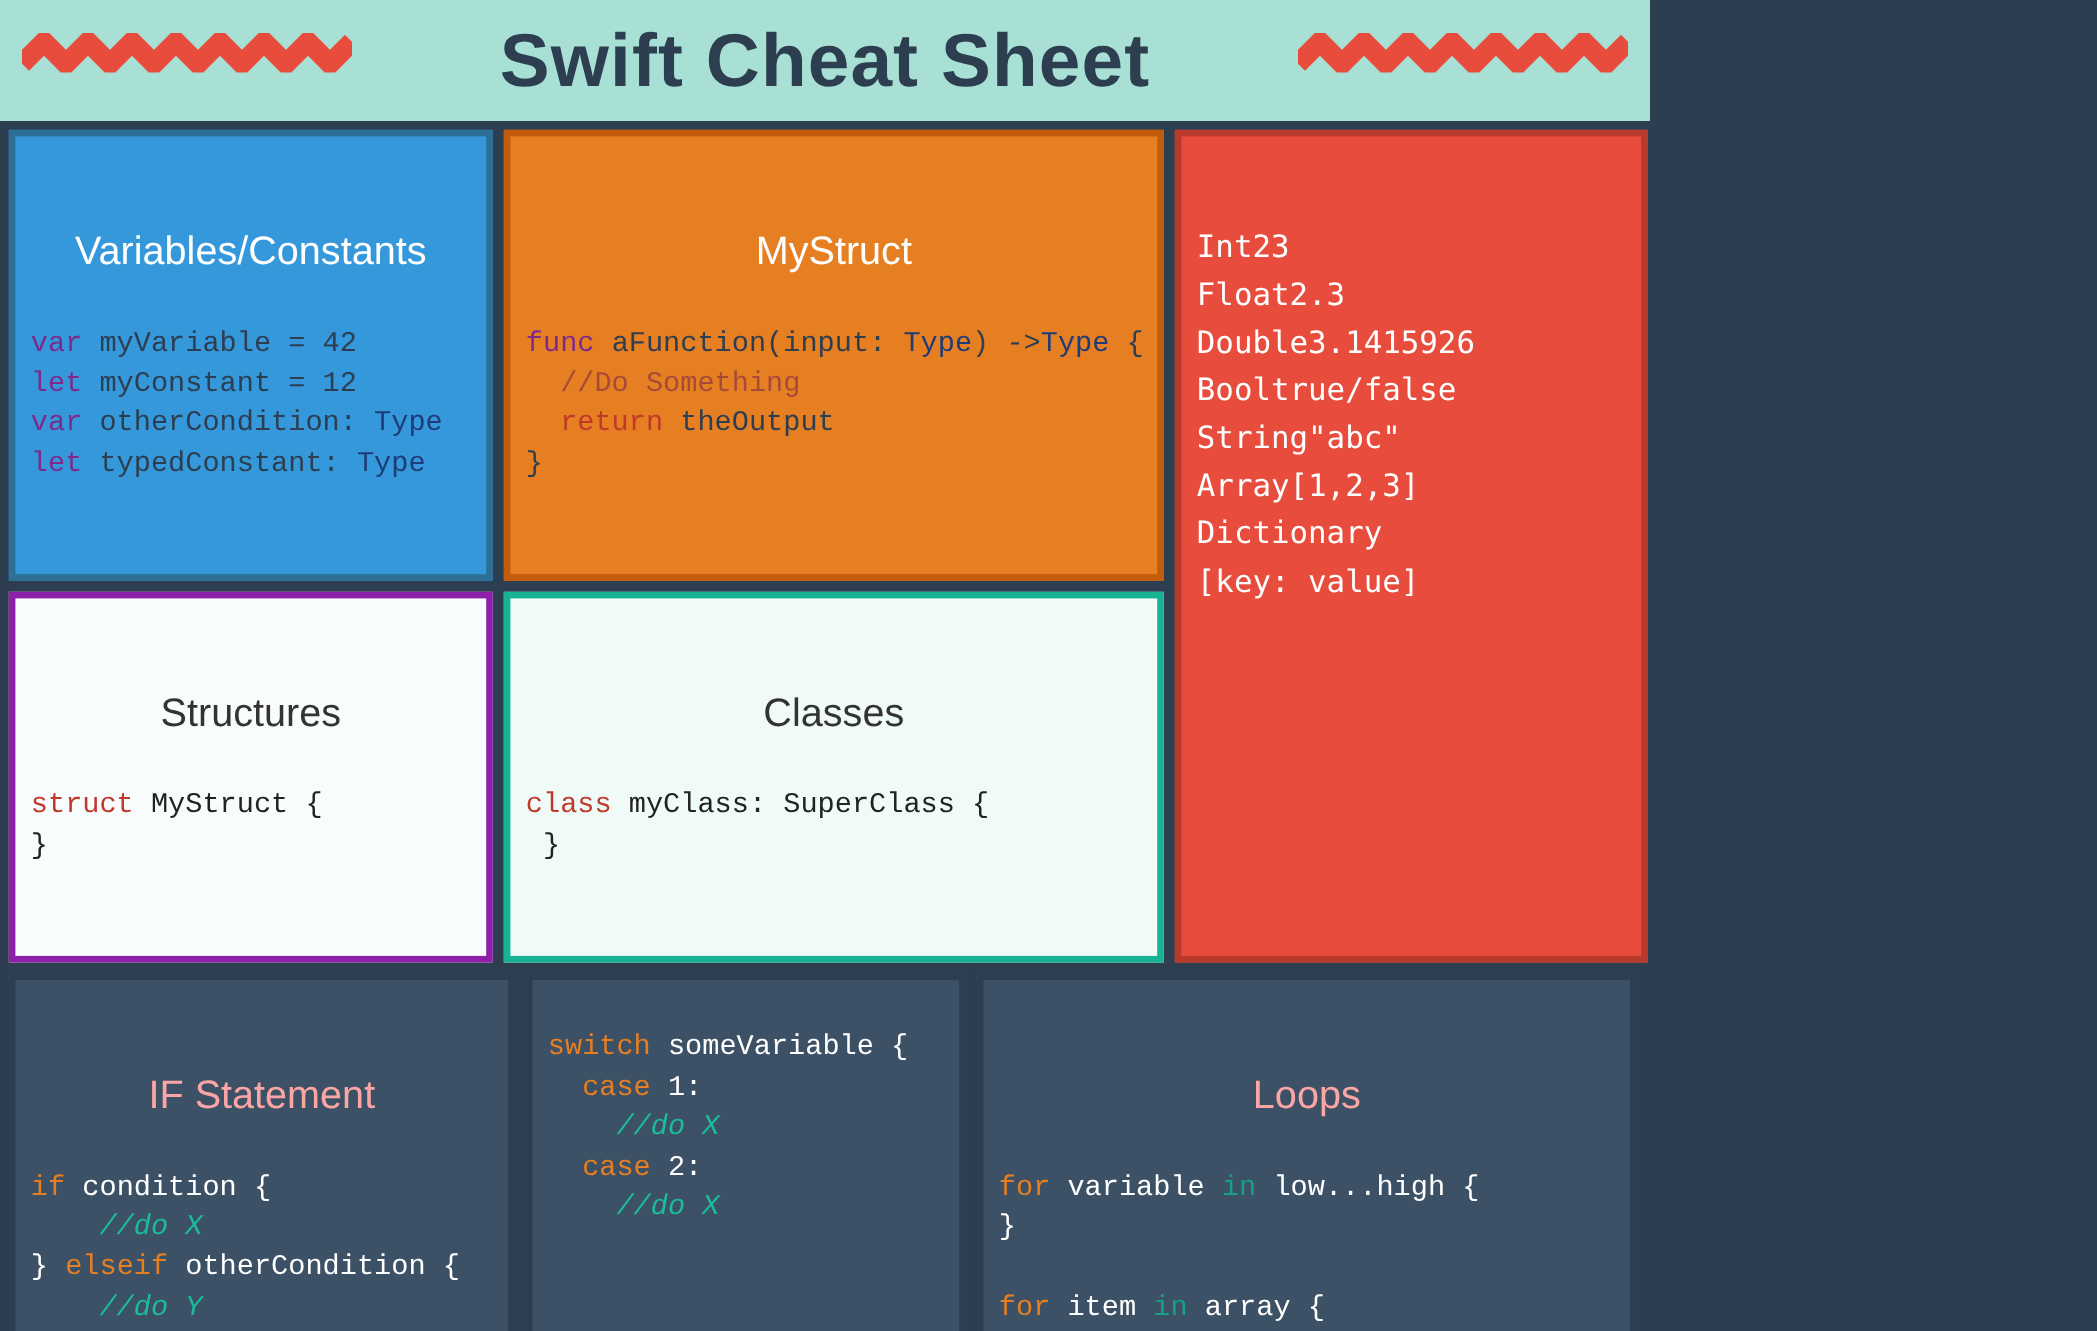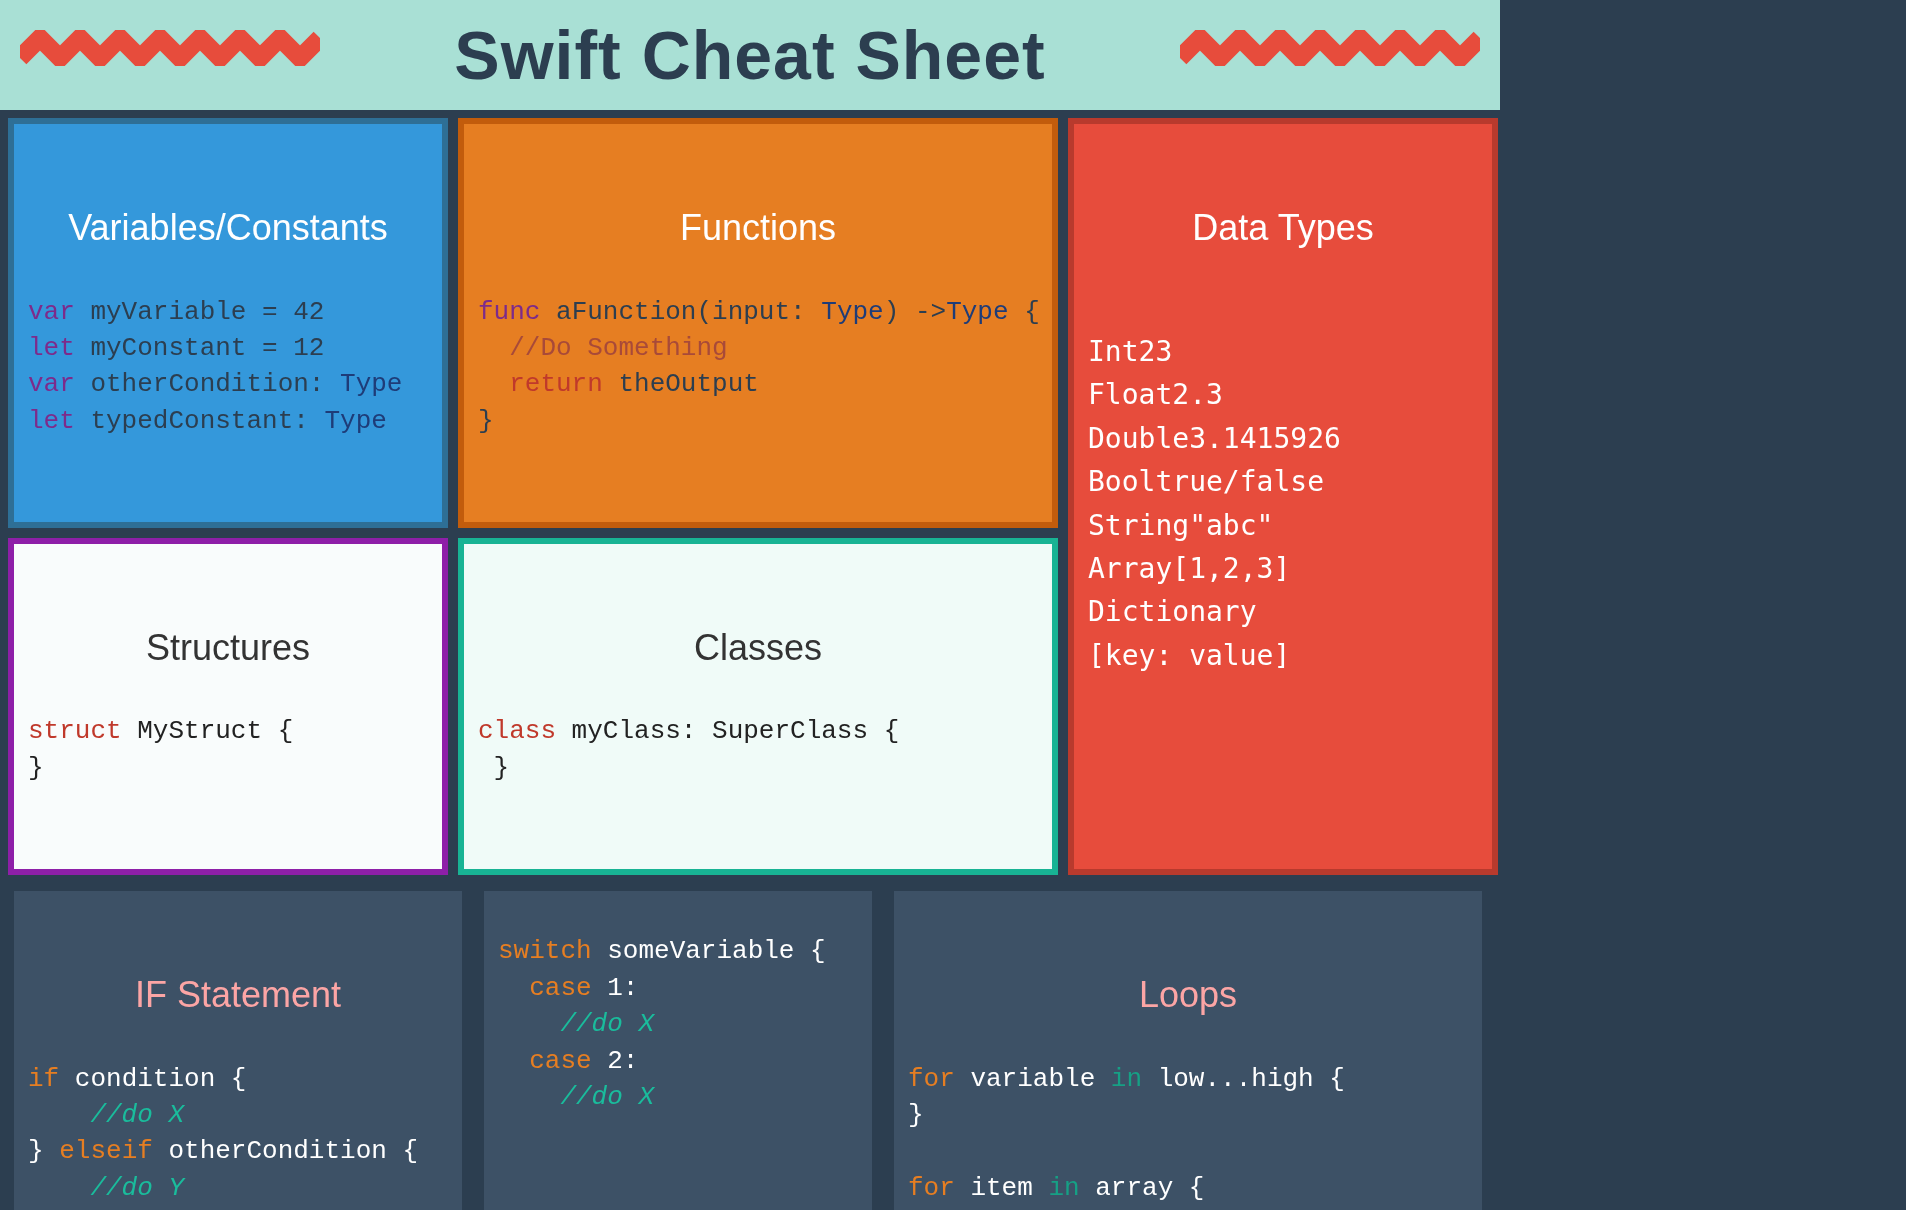--- a/index.html
+++ b/index.html
@@ -135,29 +135,28 @@
 
     <div class="card variables">
       <h2>Variables/Constants</h2>
 <pre><span class="kw-purple">var</span><span class="txt-dark"> myVariable = 42</span>
 <span class="kw-purple">let</span><span class="txt-dark"> myConstant = 12</span>
 <span class="kw-purple">var</span><span class="txt-dark"> otherCondition: </span><span class="type-blue">Type</span>
 <span class="kw-purple">let</span><span class="txt-dark"> typedConstant: </span><span class="type-blue">Type</span></pre>
     </div>
 
     <div class="card functions">
-      <h2>Functions</h2>
+      <h2>MyStruct</h2>
 <pre><span class="kw-purple">func</span><span class="txt-dark"> aFunction(input: </span><span class="type-blue">Type</span><span class="txt-dark">) -&gt;</span><span class="type-blue">Type</span><span class="txt-dark"> {</span>
 <span class="comment-red">  //Do Something</span>
 <span class="kw-red">  return</span><span class="txt-dark"> theOutput</span>
 <span class="txt-dark">}</span></pre>
     </div>
 
     <div class="card datatypes">
-      <h2>Data Types</h2>
       <div id="datatype-rows"><div class="datarow"><span>Int</span><span>23</span></div><div class="datarow"><span>Float</span><span>2.3</span></div><div class="datarow"><span>Double</span><span>3.1415926</span></div><div class="datarow"><span>Bool</span><span>true/false</span></div><div class="datarow"><span>String</span><span>"abc"</span></div><div class="datarow"><span>Array</span><span>[1,2,3]</span></div><div class="datarow"><span>Dictionary</span><span></span></div><div class="datarow"><span></span><span>[key: value]</span></div></div>
     </div>
 
     <div class="card structures">
       <h2>Structures</h2>
 <pre><span class="kw-red">struct</span><span class="txt-black"> MyStruct {</span>
 <span class="txt-black">}</span></pre>
     </div>
 
     <div class="card classes">

